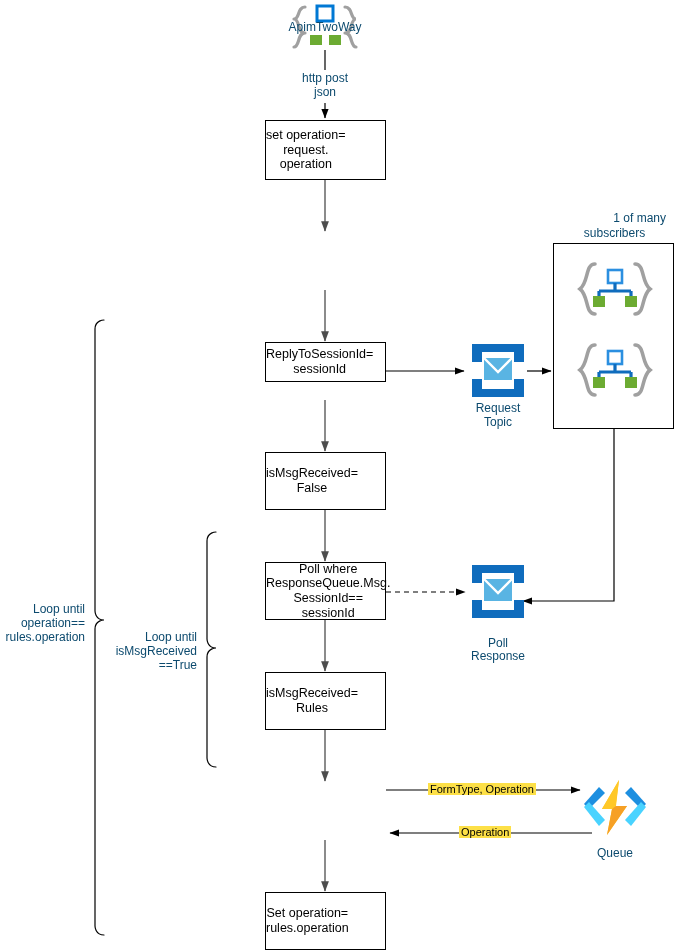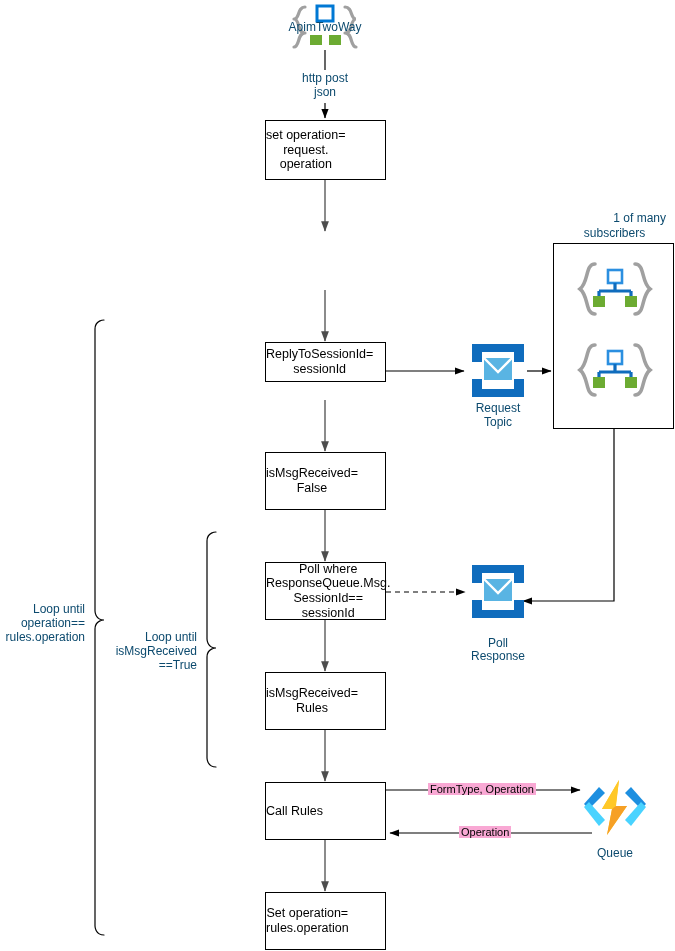--- a/index.html
+++ b/index.html
@@ -51,21 +51,21 @@
     line-height: 1.2;
     white-space: nowrap;
   }
   .plain-label.right-align {
     text-align: right;
   }
   .edge-label {
     position: absolute;
     font-size: 11px;
     color: #000000;
-    background: #f9a8d4;
+    background: #fde047;
     padding: 0 2px;
     white-space: nowrap;
   }
   .icon-wrap {
     position: absolute;
   }
   .container-box {
     position: absolute;
     box-sizing: border-box;
     border: 1px solid #000000;
@@ -183,25 +183,20 @@
     </div>
   </div>
 
   <div class="node-box" style="left:265px; top:672px; width:121px; height:58px;">
     <div>
       <div class="node-text">isMsgReceived=</div>
       <div class="node-text">Rules</div>
     </div>
   </div>
 
-  <div class="node-box" style="left:265px; top:782px; width:121px; height:58px;">
-    <div>
-      <div class="node-text">Call Rules</div>
-    </div>
-  </div>
 
   <div class="node-box" style="left:265px; top:892px; width:121px; height:58px;">
     <div>
       <div class="node-text">Set operation=</div>
       <div class="node-text">rules.operation</div>
     </div>
   </div>
 
   <div class="icon-wrap" style="left:470px; top:342px; width:56px; height:57px;">
     <svg width="56" height="57" viewBox="0 0 56 57">

